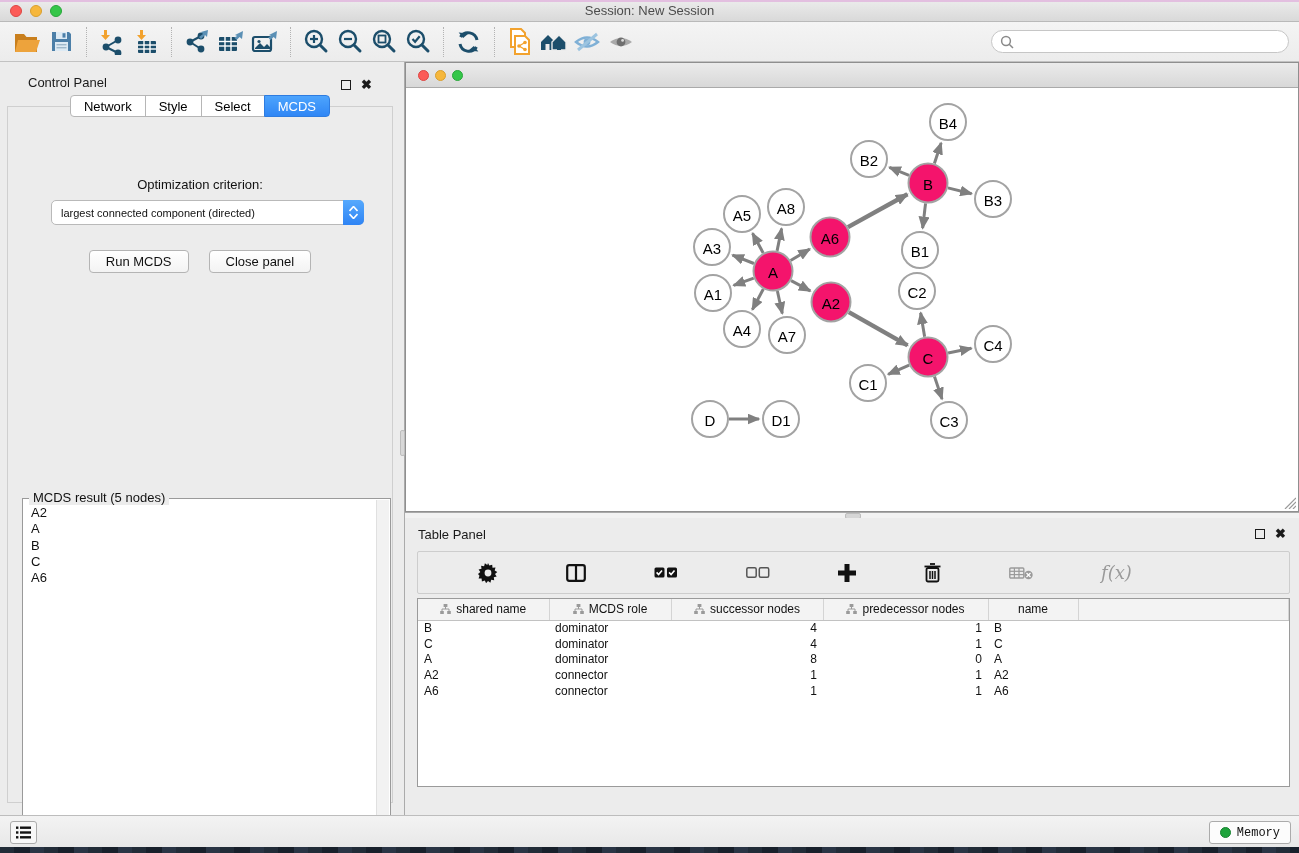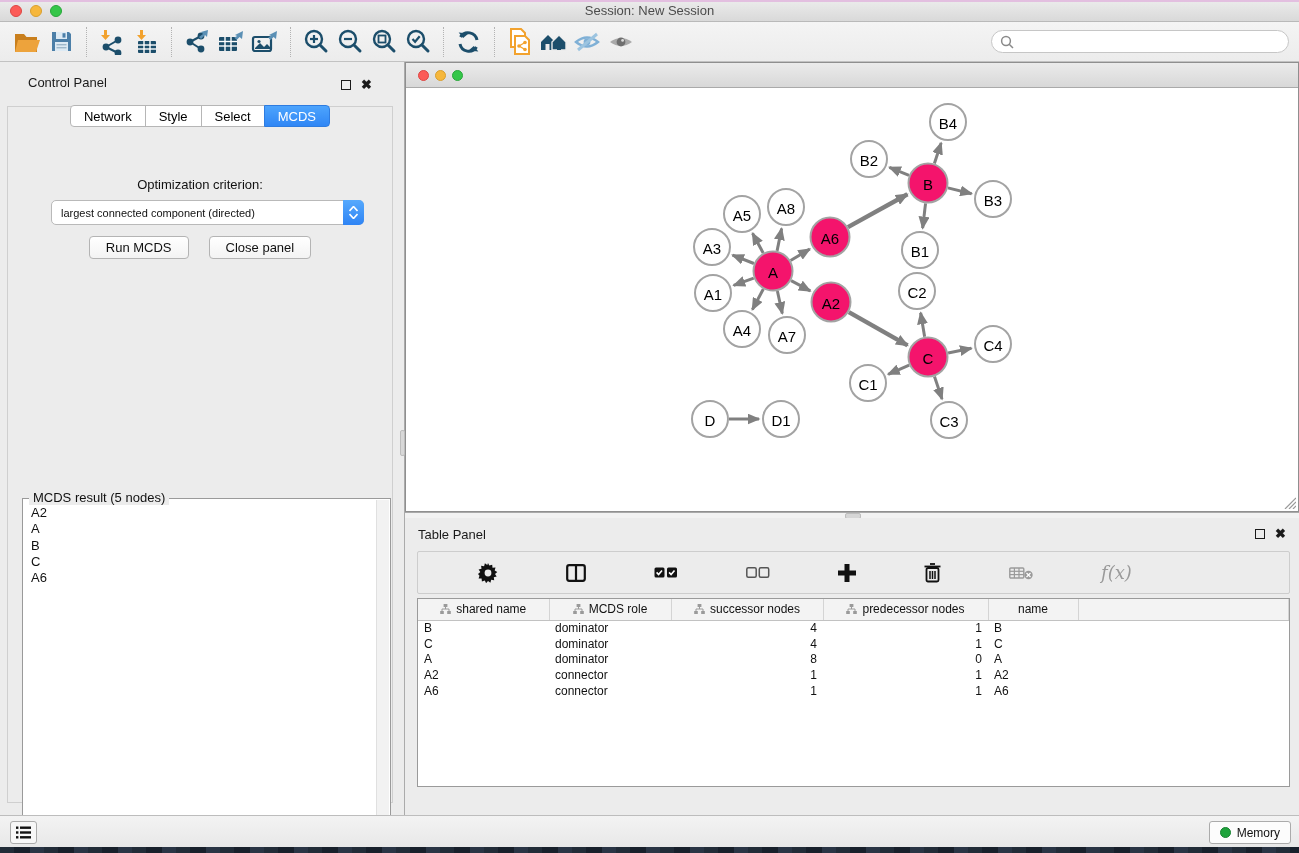--- a/index.html
+++ b/index.html
@@ -29,33 +29,33 @@
   .tb-search input { border:none; outline:none; flex:1; font-size:12px; background:transparent; margin-left:5px; }
 
   
   .control-panel { position:absolute; left:0; top:62px; width:400px; height:753px; background:#ececec; }
   .panel-head { position:absolute; left:0; top:0; width:100%; height:28px; display:flex; align-items:flex-end; padding:0 28px; }
   .panel-title { font-size:13px; color:#1a1a1a; }
   .panel-head-icons { margin-left:auto; display:flex; gap:10px; align-items:center; }
   .float-ic { width:10px; height:10px; border:1.5px solid #1a1a1a; display:inline-block; }
   .close-ic { font-size:13px; font-weight:bold; color:#1a1a1a; line-height:10px; }
   .cp-box { position:absolute; left:7px; right:7px; top:44px; bottom:12px; border:1px solid #cfcfcf; background:#ececec; }
-  .seg-row { position:absolute; top:43px; width:100%; display:flex; justify-content:center; z-index:3; }
+  .seg-row { position:absolute; top:33px; width:100%; display:flex; justify-content:center; z-index:3; }
   .seg { border:1px solid #b6b6b6; background:#fff; color:#000; font-size:13px; padding:2.5px 13px; margin-left:-1px; cursor:default; }
   .seg.first { border-radius:4px 0 0 4px; margin-left:0; }
   .seg.last  { border-radius:0 4px 4px 0; }
   .seg.active{ background:linear-gradient(#4da4fd,#2f86f5); border-color:#2e7ce0; color:#fff; }
   .opt-label { position:absolute; top:70px; width:100%; text-align:center; font-size:13px; color:#111; }
   .dropdown { position:absolute; left:43px; top:93px; width:313px; height:25px; background:#fff;
     border:1px solid #b9b9b9; border-radius:5px; display:flex; align-items:center; }
   .dropdown .dd-text { flex:1; font-size:11px; padding-left:9px; color:#111; }
   .dd-stepper { width:21px; height:25px; margin:-1px -1px -1px 0; background:linear-gradient(#56a9fd,#2f84f4);
     border-radius:0 5px 5px 0; display:flex; flex-direction:column; align-items:center; justify-content:center; gap:1px; }
   .dd-stepper svg { display:block; }
-  .cp-buttons { position:absolute; top:129px; width:100%; display:flex; justify-content:center; gap:20px; }
+  .cp-buttons { position:absolute; top:143px; width:100%; display:flex; justify-content:center; gap:20px; }
   .mac-btn { background:linear-gradient(#ffffff,#f3f3f3); border:1px solid #b4b4b4; border-radius:4px;
     font-size:13px; color:#111; padding:3px 16px; cursor:default; }
   .result-fieldset { position:absolute; left:14px; top:391px; width:369px; height:349px;
     border:1px solid #9a9a9a; background:#fff; }
   .result-legend { position:absolute; top:-9px; left:6px; background:#ececec; padding:0 4px; font-size:13px; color:#111; }
   .result-list { position:absolute; inset:1px 14px 1px 1px; padding:5px 0 0 7px; overflow:hidden; }
   .result-list div { font-size:13px; color:#111; line-height:16.3px; }
   .result-scroll { position:absolute; top:1px; right:1px; bottom:1px; width:13px; background:#f2f2f2; border-left:1px solid #e0e0e0; }
 
   
@@ -86,21 +86,21 @@
   table.grid { border-collapse:collapse; table-layout:fixed; width:100%; }
   table.grid th { background:#f3f3f3; border-bottom:1px solid #c2c2c2; border-right:1px solid #d4d4d4;
     height:21px; font-size:12px; font-weight:normal; color:#111; }
   table.grid th .hcell { display:flex; align-items:center; justify-content:center; gap:5px; }
   table.grid td { font-size:12px; color:#111; height:15.7px; padding:0 6px; white-space:nowrap; overflow:hidden; }
   td.num { text-align:right; padding-right:12px; }
   .tp-tabs { position:absolute; bottom:4px; width:100%; display:flex; justify-content:center; }
 
   
   .statusbar { position:absolute; left:0; top:815px; width:100%; height:32px;
-    background:linear-gradient(#f3f3f3,#e8e8e8); border-top:1px solid #bdbdbd; }
+    background:linear-gradient(#f3f3f3,#e8e8e8); border-top:1px solid #bdbdbd;font-family:Liberation Mono, monospace; }
   .sb-list-btn { position:absolute; left:10px; top:5px; width:27px; height:23px; background:#f7f7f7;
     border:1px solid #ababab; border-radius:3px; display:flex; align-items:center; justify-content:center; }
   .sb-memory { position:absolute; right:8px; top:5px; height:23px; background:#fcfcfc; border:1px solid #ababab;
     border-radius:3px; display:flex; align-items:center; gap:6px; padding:0 10px; font-size:12px; color:#111; }
   .mem-dot { width:11px; height:11px; border-radius:50%; background:#1fa33c; border:1px solid #178230; }
   .desktop-strip { position:absolute; left:0; top:847px; width:100%; height:6px;
     background:repeating-linear-gradient(90deg,#222c38 0 14px,#18202b 14px 30px,#2a3545 30px 44px); }
 </style>
 </head>
 <body>

